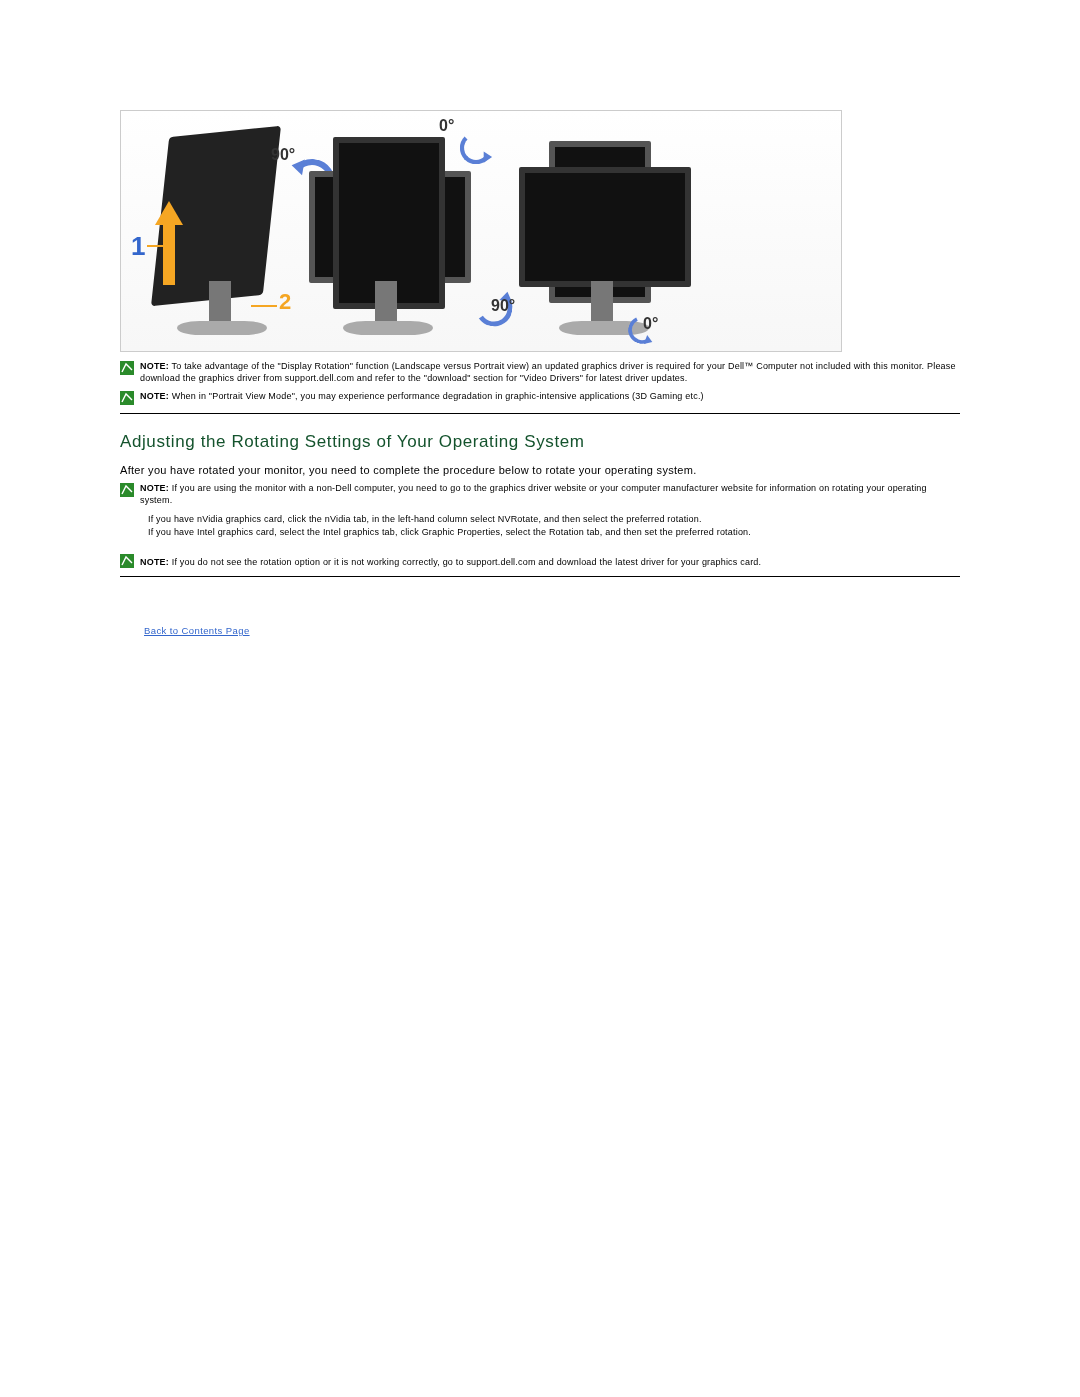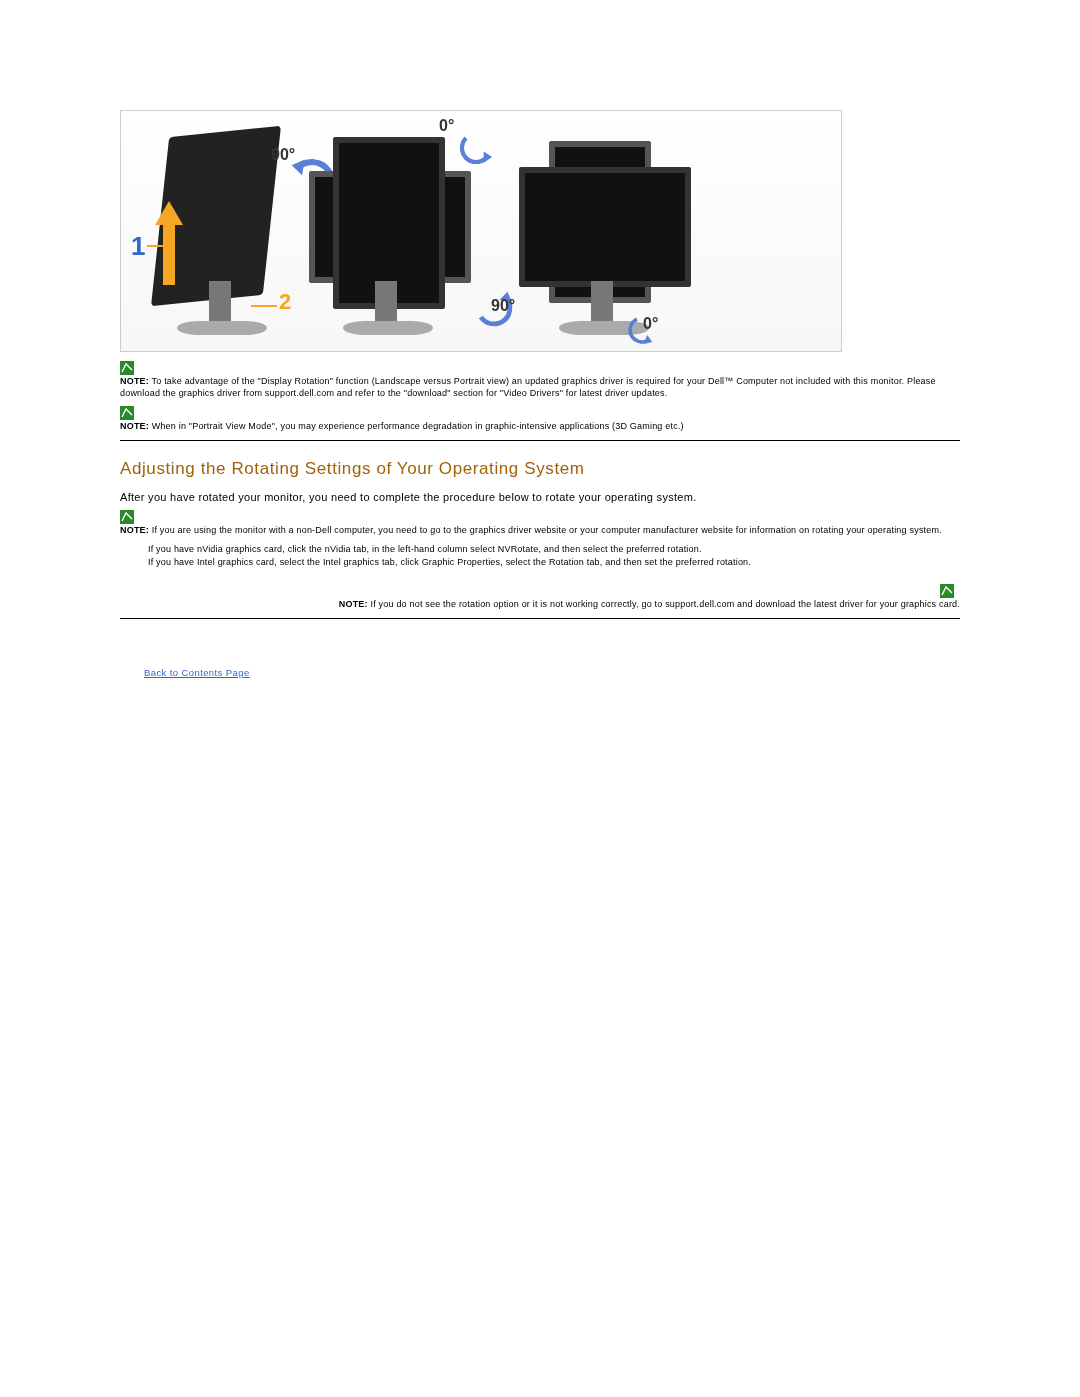--- a/index.html
+++ b/index.html
@@ -89,21 +89,20 @@
     position:absolute;
     height:2px;
     background:#f5a623;
   }
 
   .note-row {
     display: flex;
     align-items: flex-start;
     margin: 6px 0 6px 0;
     line-height: 1.35;
-    flex-direction: column;
   }
   .note-icon {
     flex: 0 0 14px;
     height: 14px;
     margin: 1px 6px 0 0;
     position: relative;
   }
   .note-icon svg { display:block; }
   .note-text {
     flex: 1;
@@ -111,21 +110,21 @@
     letter-spacing: 0.2px;
   }
   .note-text b { font-weight: bold; }
 
   hr.section {
     border: none;
     border-top: 1px solid #000;
     margin: 8px 0 18px 0;
   }
   h2.heading {
-    color: #a16207;
+    color: #14532d;
     font-size: 17px;
     font-weight: normal;
     letter-spacing: 0.6px;
     margin: 12px 0 12px 0;
   }
   .para {
     font-size: 11px;
     letter-spacing: 0.3px;
     margin: 8px 0 4px 0;
   }

